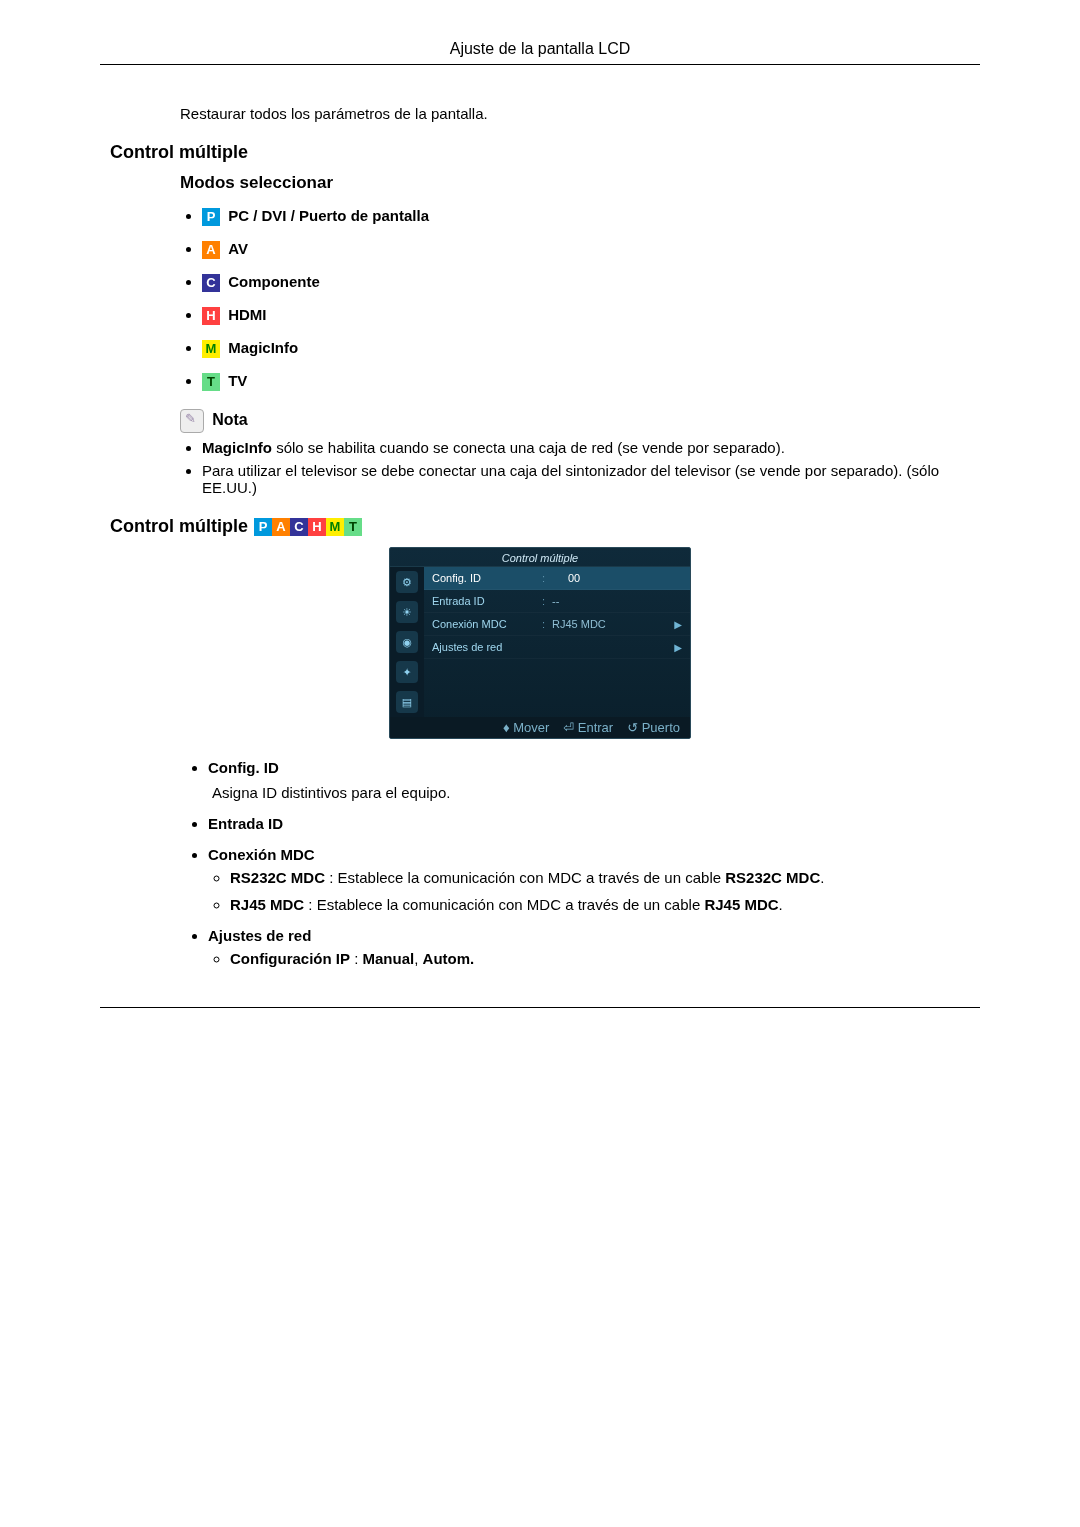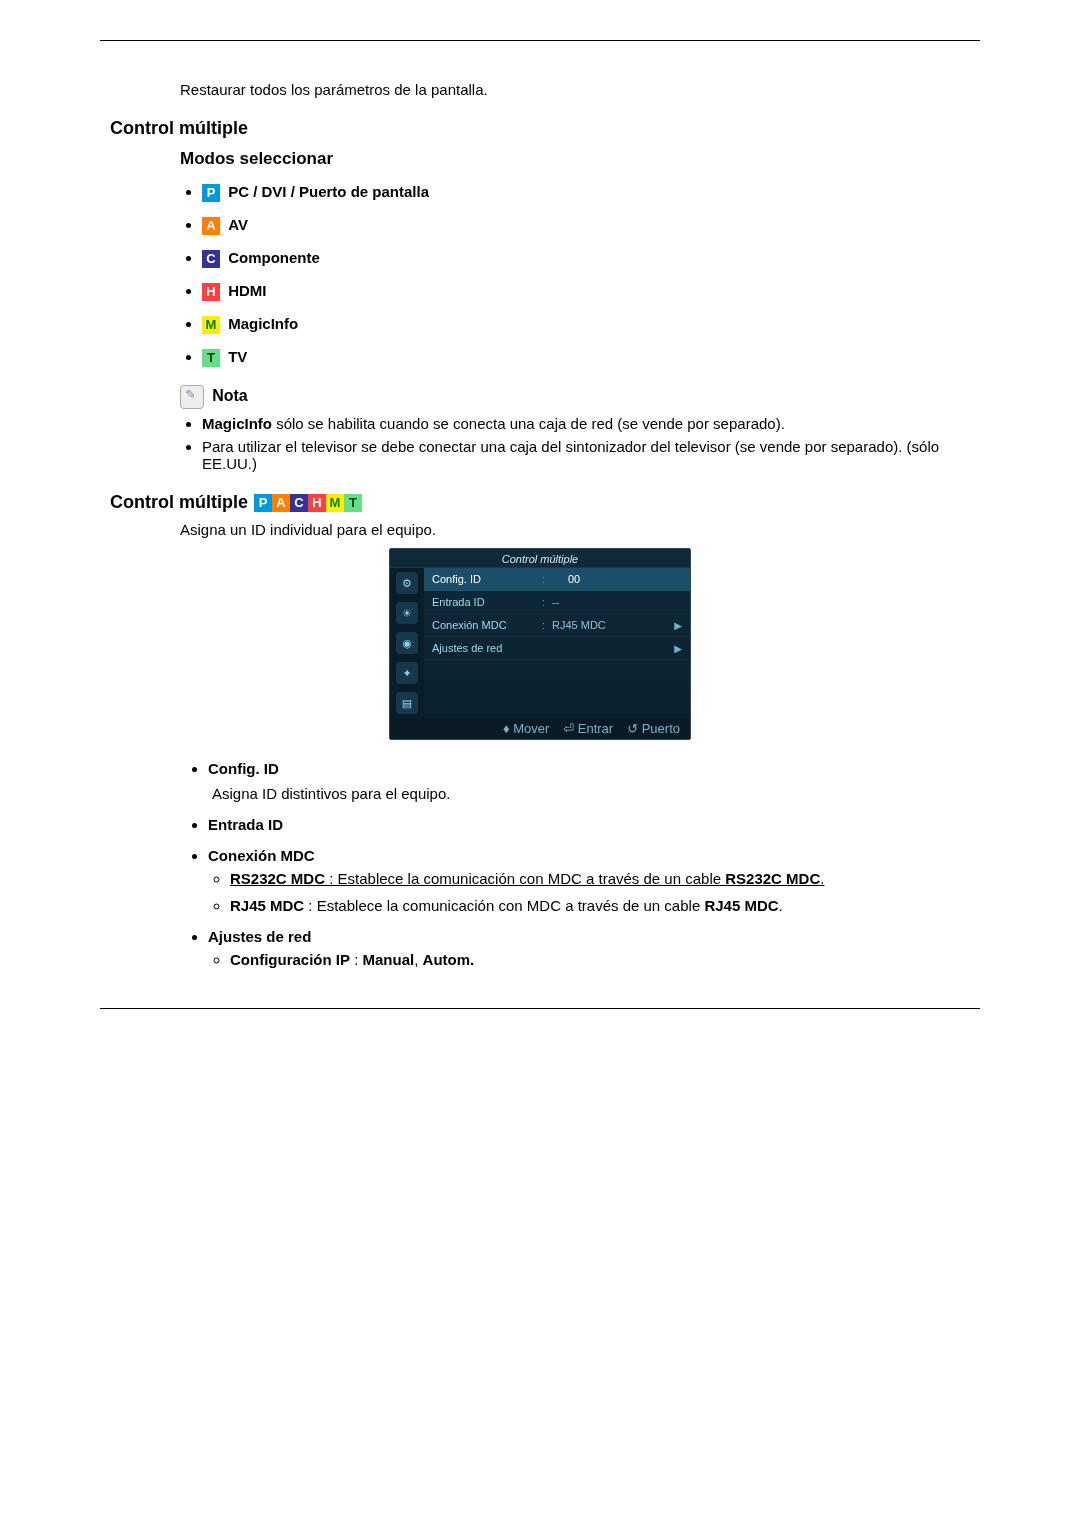--- a/index.html
+++ b/index.html
@@ -147,20 +147,21 @@
     font-size:13px;
     color:#7ab0c8;
     background:#0a1a24;
   }
   .bold { font-weight:bold; }
 </style>
 </head>
 <body>
 
 <div class="page">
+  <div class="header-title">Ajuste de la pantalla LCD</div>
   <hr class="top-rule">
 
   <p class="indent1">Restaurar todos los parámetros de la pantalla.</p>
 
   <div class="h2">Control múltiple</div>
 
   <div class="indent1">
     <div class="h3">Modos seleccionar</div>
 
     <ul>
@@ -202,21 +203,20 @@
     </ul>
   </div>
 
   <div class="h2-row">
     <span class="h2">Control múltiple</span>
     <span class="badge-strip">
       <span class="badge badge-P">P</span><span class="badge badge-A">A</span><span class="badge badge-C">C</span><span class="badge badge-H">H</span><span class="badge badge-M">M</span><span class="badge badge-T">T</span>
     </span>
   </div>
 
-  <p class="indent1">Asigna un ID individual para el equipo.</p>
 
   <div class="osd">
     <div class="osd-title">Control múltiple</div>
     <div class="osd-body">
       <div class="osd-side">
         <div class="sicon">⚙</div>
         <div class="sicon">☀</div>
         <div class="sicon">◉</div>
         <div class="sicon">✦</div>
         <div class="sicon">▤</div>
@@ -259,21 +259,21 @@
     <li style="margin-bottom:14px;">
       <span class="bold">Config. ID</span>
       <p>Asigna ID distintivos para el equipo.</p>
     </li>
     <li style="margin-bottom:14px;">
       <span class="bold">Entrada ID</span>
     </li>
     <li style="margin-bottom:14px;">
       <span class="bold">Conexión MDC</span>
       <ul>
-        <li style="margin-bottom:10px;text-decoration:underline;">
+        <li style="margin-bottom:10px;">
           <span class="bold">RS232C MDC</span><span> : Establece la comunicación con MDC a través de un cable </span><span class="bold">RS232C MDC</span><span>.</span>
         </li>
         <li>
           <span class="bold">RJ45 MDC</span><span> : Establece la comunicación con MDC a través de un cable </span><span class="bold">RJ45 MDC</span><span>.</span>
         </li>
       </ul>
     </li>
     <li>
       <span class="bold">Ajustes de red</span>
       <ul>

